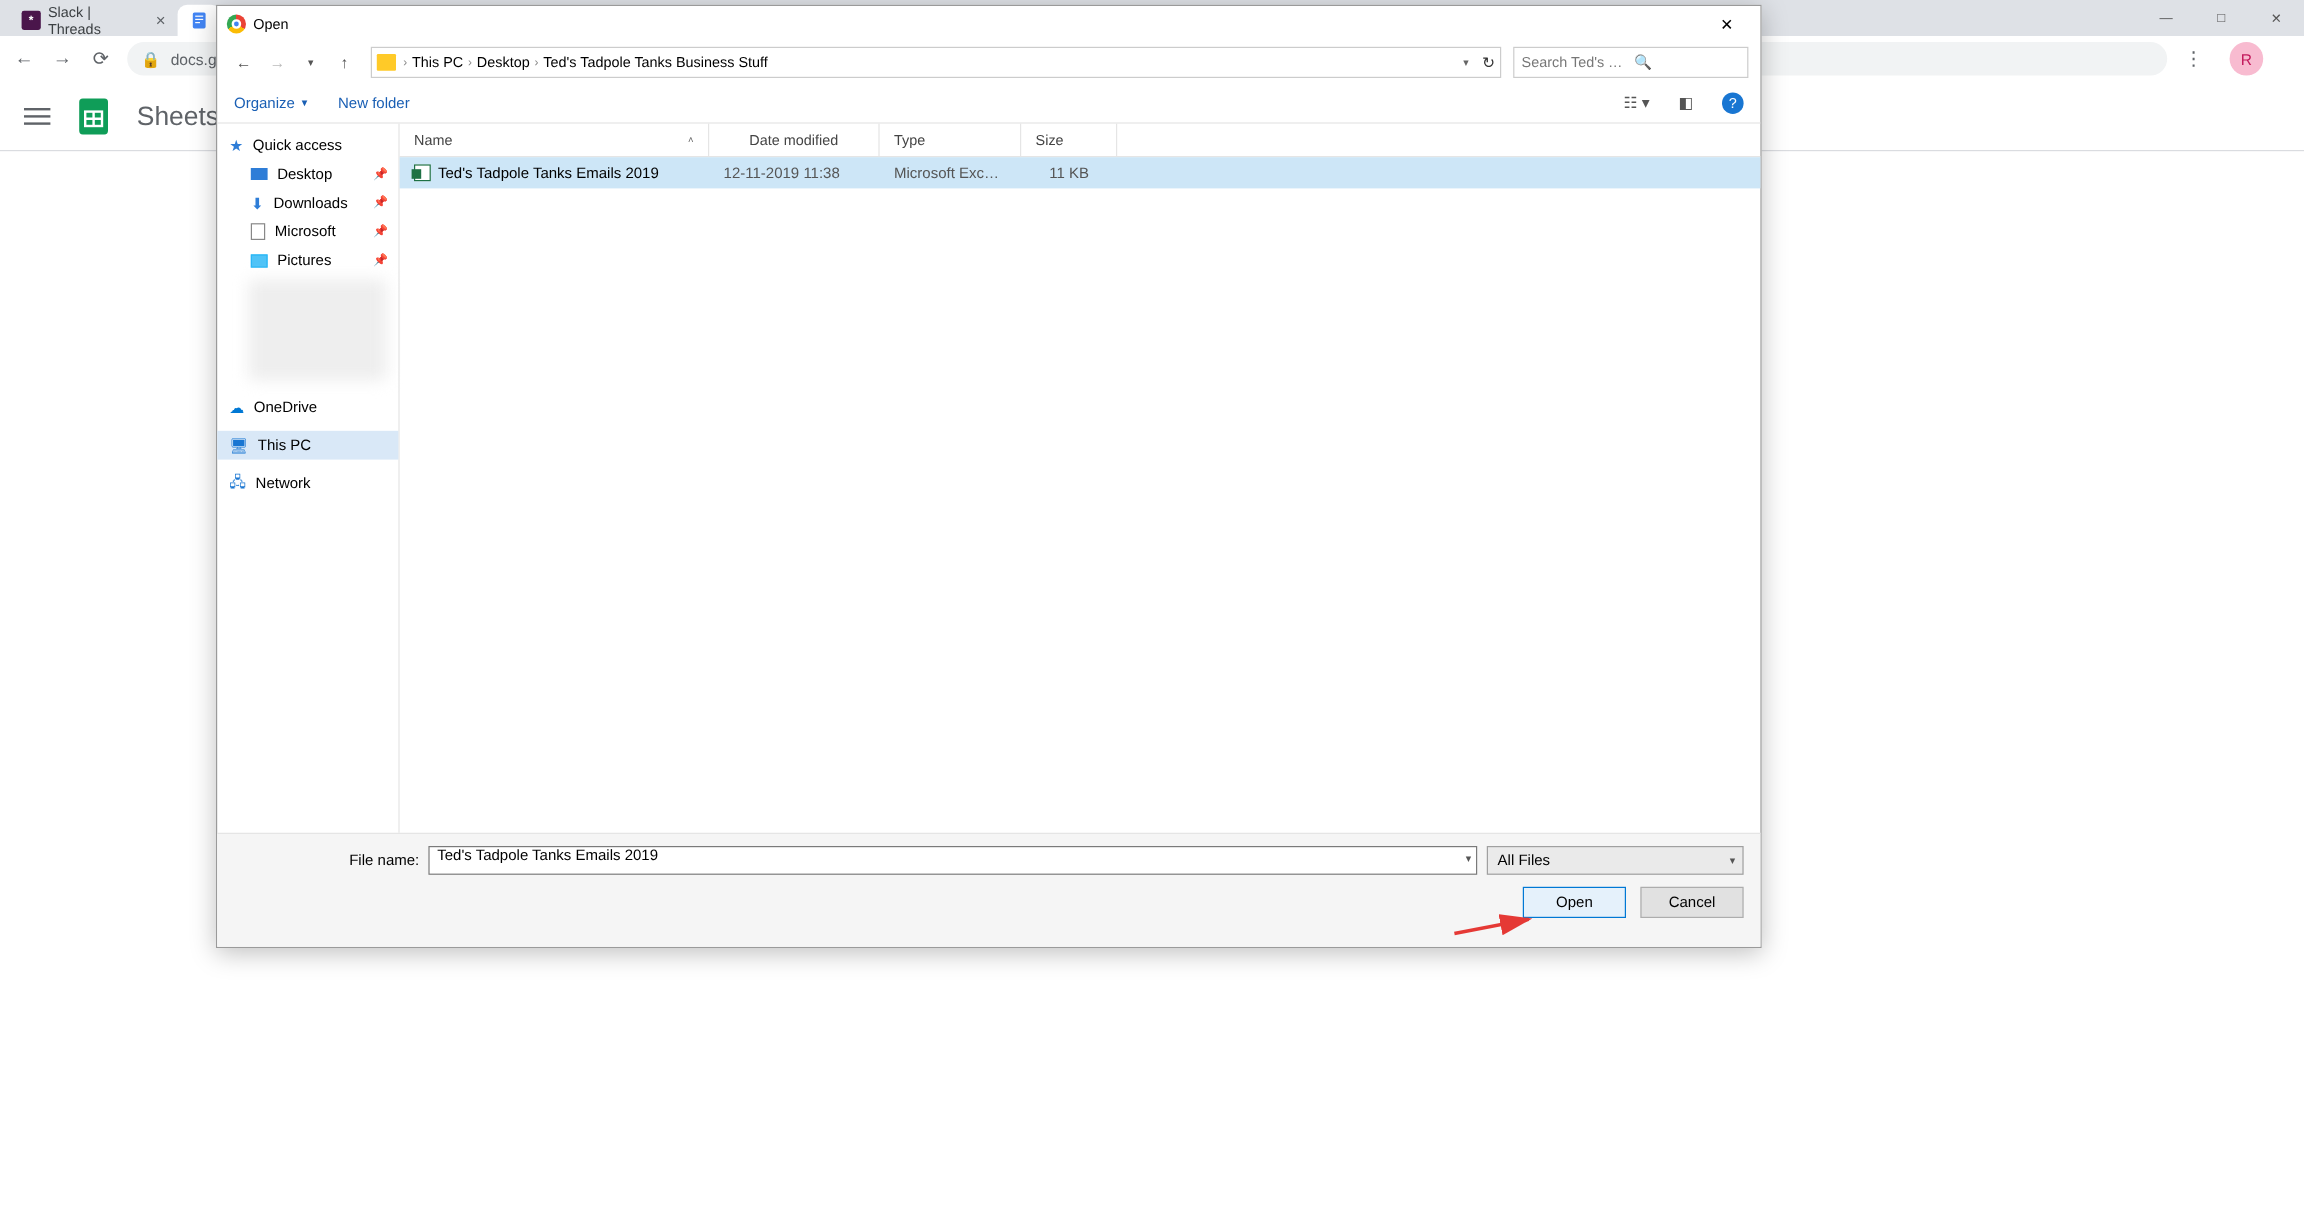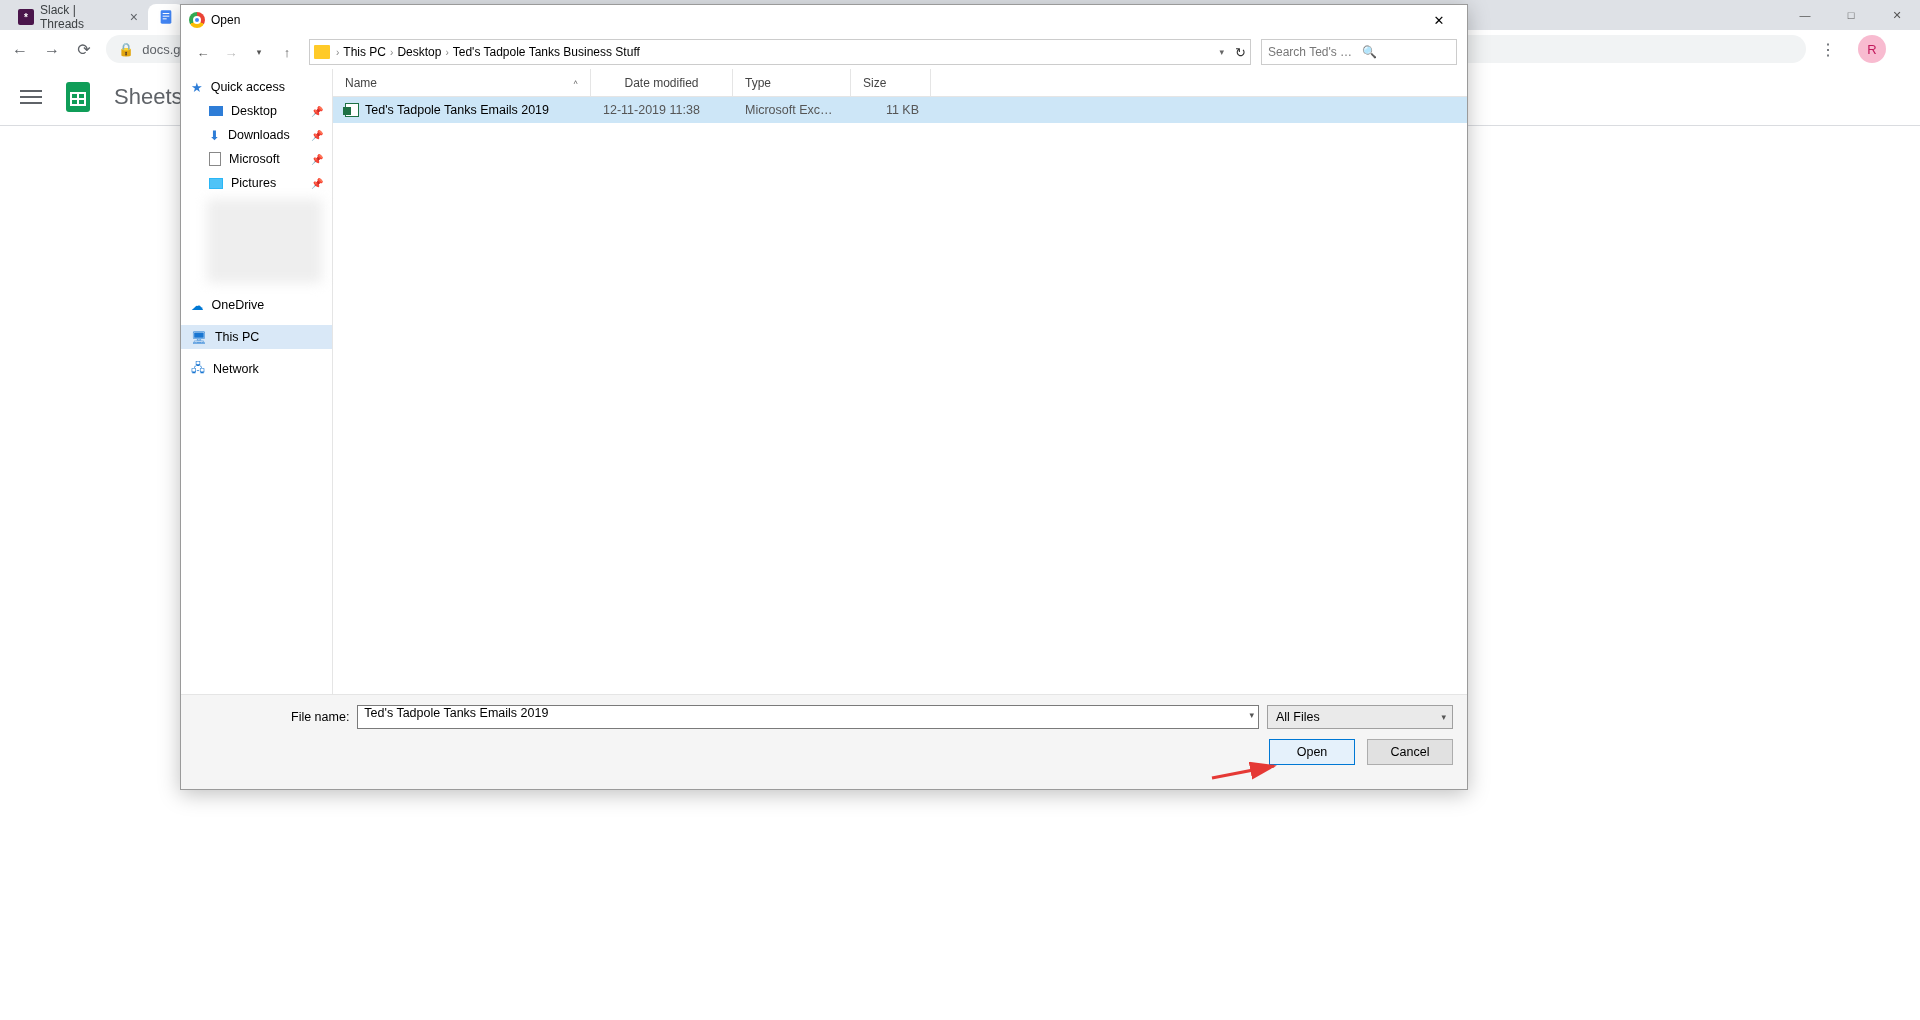--- a/index.html
+++ b/index.html
@@ -69,29 +69,29 @@
 .col.name{width:258px;}
 .col.date{width:142px;justify-content:center;}
 .col.type{width:118px;}
 .col.size{width:80px;justify-content:flex-start;text-align:right;}
 .sort-caret{font-size:8px;color:#666;}
 .filerow{height:26px;display:flex;align-items:center;font-size:12.5px;background:#cde6f7;}
 .filerow .c{padding:0 12px;}
 .filerow .c.name{width:258px;display:flex;align-items:center;gap:6px;color:#000;}
 .filerow .c.date{width:142px;color:#555;}
 .filerow .c.type{width:118px;color:#555;white-space:nowrap;overflow:hidden;text-overflow:ellipsis;}
-.filerow .c.size{width:80px;color:#555;text-align:right;}
+.filerow .c.size{width:80px;color:#555;text-align:center;}
 .xls-ico{width:14px;height:14px;position:relative;background:#fff;border:1px solid #1e7145;}
 .xls-ico::after{content:"";position:absolute;left:-3px;top:3px;width:8px;height:8px;background:#1e7145;}
 .bottom{border-top:1px solid #e5e5e5;background:#f5f5f5;padding:10px 14px 24px;display:flex;flex-direction:column;gap:10px;}
 .fn-row{display:flex;align-items:center;gap:8px;font-size:12.5px;}
 .fn-row label{color:#000;white-space:nowrap;margin-left:96px;}
 .fn-input{flex:1;height:24px;border:1px solid #7a7a7a;background:#fff;padding:0 6px;font-size:12.5px;position:relative;}
 .fn-input .dd{position:absolute;right:4px;top:4px;font-size:9px;color:#555;}
-.filter{width:186px;height:24px;border:1px solid #a0a0a0;background:#eaeaea;padding:0 8px;font-size:12.5px;display:flex;align-items:center;position:relative;color:#000;}
+.filter{width:214px;height:24px;border:1px solid #a0a0a0;background:#eaeaea;padding:0 8px;font-size:12.5px;display:flex;align-items:center;position:relative;color:#000;}
 .filter .dd{position:absolute;right:6px;font-size:9px;color:#555;}
 .btn-row{display:flex;justify-content:flex-end;gap:12px;align-items:center;}
 .btn{width:86px;height:26px;border:1px solid #adadad;background:#e1e1e1;font-size:12.5px;display:flex;align-items:center;justify-content:center;color:#000;}
 .btn.primary{border:1px solid #0078d4;background:#e5f1fb;}
 .arrow-annot{position:absolute;left:1212px;top:758px;pointer-events:none;}
 .arrow-annot svg{overflow:visible;}
 </style>
 </head>
 <body>
 
@@ -167,20 +167,33 @@
       <span>Ted's Tadpole Tanks Business Stuff</span>
       <span class="dd">▾</span>
       <span class="refresh">↻</span>
     </div>
     <div class="searchbox">
       <span>Search Ted's Tadpole Tanks Bu...</span>
       <span>🔍</span>
     </div>
   </div>
 
+  <div class="toolbar">
+    <div class="link">
+      <span>Organize</span>
+      <span style="font-size:8px;">▼</span>
+    </div>
+    <div class="link">
+      <span>New folder</span>
+    </div>
+    <div class="spacer"></div>
+    <div class="ico">☷ ▾</div>
+    <div class="ico">◧</div>
+    <div class="help">?</div>
+  </div>
 
   <div class="body">
     <div class="navpane">
       <div class="np-item">
         <span class="qa-ico">★</span>
         <span>Quick access</span>
       </div>
       <div class="np-item child">
         <span class="desk-ico"></span>
         <span>Desktop</span>

